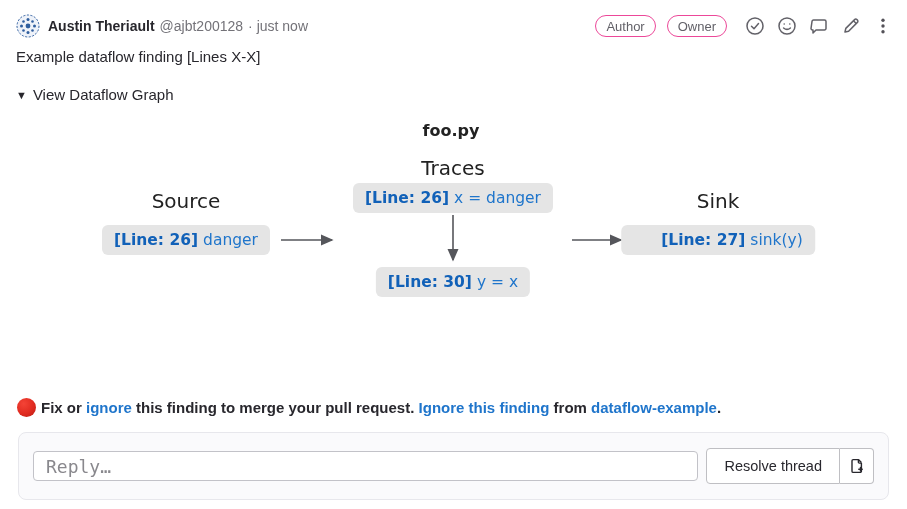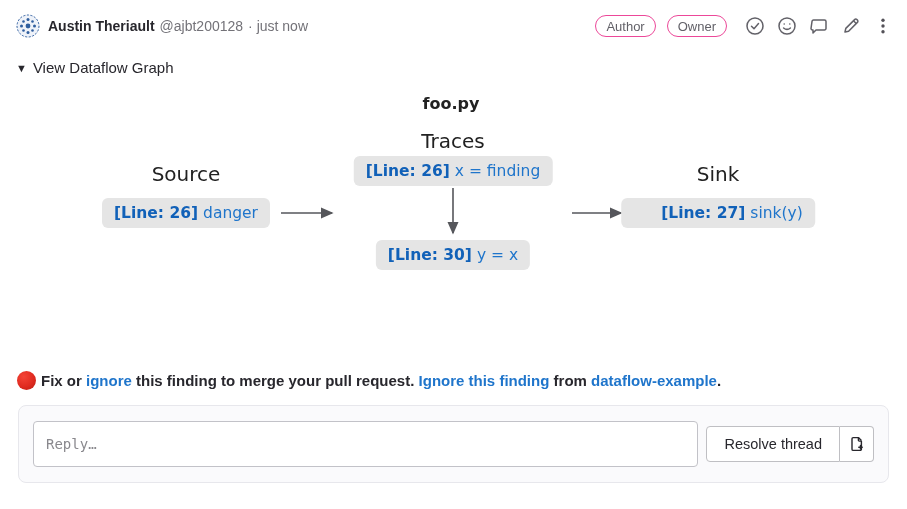--- a/index.html
+++ b/index.html
@@ -43,22 +43,22 @@
 
   
   .warning { display: flex; align-items: center; margin: 88px 0 0 1px; font-size: 15px; font-weight: bold; }
   .emoji-red-circle { width: 19px; height: 19px; border-radius: 50%; flex: 0 0 auto; margin-right: 5px;
            background: radial-gradient(circle at 35% 30%, #f44336 0%, #e02b20 55%, #b71c12 100%); }
   .warning a { color: #1f75cb; text-decoration: none; cursor: pointer; }
 
   
   .reply-wrap { margin: 15px 18px 0 18px; background: #fafafc; border: 1px solid #e7e7ec;
                 border-radius: 8px; padding: 15px 14px; display: flex; align-items: center; }
-  .reply-input { flex: 1; height: 46px; border: 1px solid #c2c2c8; border-radius: 4px; background: #fff;
-                 padding: 0 12px; font-family: "DejaVu Sans Mono", monospace; font-size: 14px; color: #28272d; }
+  .reply-input { flex: 1; height: 30px; border: 1px solid #c2c2c8; border-radius: 4px; background: #fff;
+                 padding: 0 12px; font-family: "DejaVu Sans Mono", monospace; font-size: 18px; color: #28272d; }
   .reply-input::placeholder { color: #89888d; }
   .btn-group { display: flex; margin-left: 8px; }
   .btn { height: 36px; background: #fff; border: 1px solid #bfbfc3; font-family: "Liberation Sans", sans-serif;
          font-size: 14.5px; color: #28272d; cursor: pointer; display: inline-flex; align-items: center; }
   .btn-resolve { padding: 0 17px; border-radius: 4px 0 0 4px; }
   .btn-icon { width: 34px; justify-content: center; border-left: none; border-radius: 0 4px 4px 0; }
 </style>
 </head>
 <body>
 
@@ -115,20 +115,21 @@
       <span class="hdr-icon">
         <svg width="20" height="20" viewBox="0 0 20 20" fill="#535158">
           <circle cx="10" cy="4.2" r="1.7"></circle>
             <circle cx="10" cy="10" r="1.7"></circle>
             <circle cx="10" cy="15.8" r="1.7"></circle>
         </svg>
       </span>
     </span>
   </div>
 
+  <p class="comment-body">Example dataflow finding [Lines X-X]</p>
 
   <div class="toggle">
     <span class="toggle-arrow">▼</span>
     <span>View Dataflow Graph</span>
   </div>
 
   <div class="graph">
     <svg class="g-arrows" width="907" height="200" viewBox="0 0 907 200">
       <defs>
         <marker id="ah" markerWidth="9" markerHeight="8" refX="7" refY="4" orient="auto">
@@ -140,21 +141,21 @@
       <line x1="437" y1="105" x2="437" y2="150" stroke="#55565b" stroke-width="1.6" marker-end="url(#ah)"></line>
     </svg>
 
     <div class="g-abs g-title" style="left:435px; top:11px;">foo.py</div>
     <div class="g-abs g-col" style="left:437px; top:46px;">Traces</div>
     <div class="g-abs g-col" style="left:170px; top:79px;">Source</div>
     <div class="g-abs g-col" style="left:702px; top:79px;">Sink</div>
 
     <div class="g-abs g-node" style="left:437px; top:73px;">
       <span class="line">[Line: 26]</span>
-      <span class="code">x = finding</span>
+      <span class="code">x = danger</span>
     </div>
     <div class="g-abs g-node" style="left:170px; top:115px;">
       <span class="line">[Line: 26]</span>
       <span class="code">danger</span>
     </div>
     <div class="g-abs g-node" style="left:702px; top:115px;padding-left:40px;">
       <span class="line">[Line: 27]</span>
       <span class="code">sink(y)</span>
     </div>
     <div class="g-abs g-node" style="left:437px; top:157px;">

